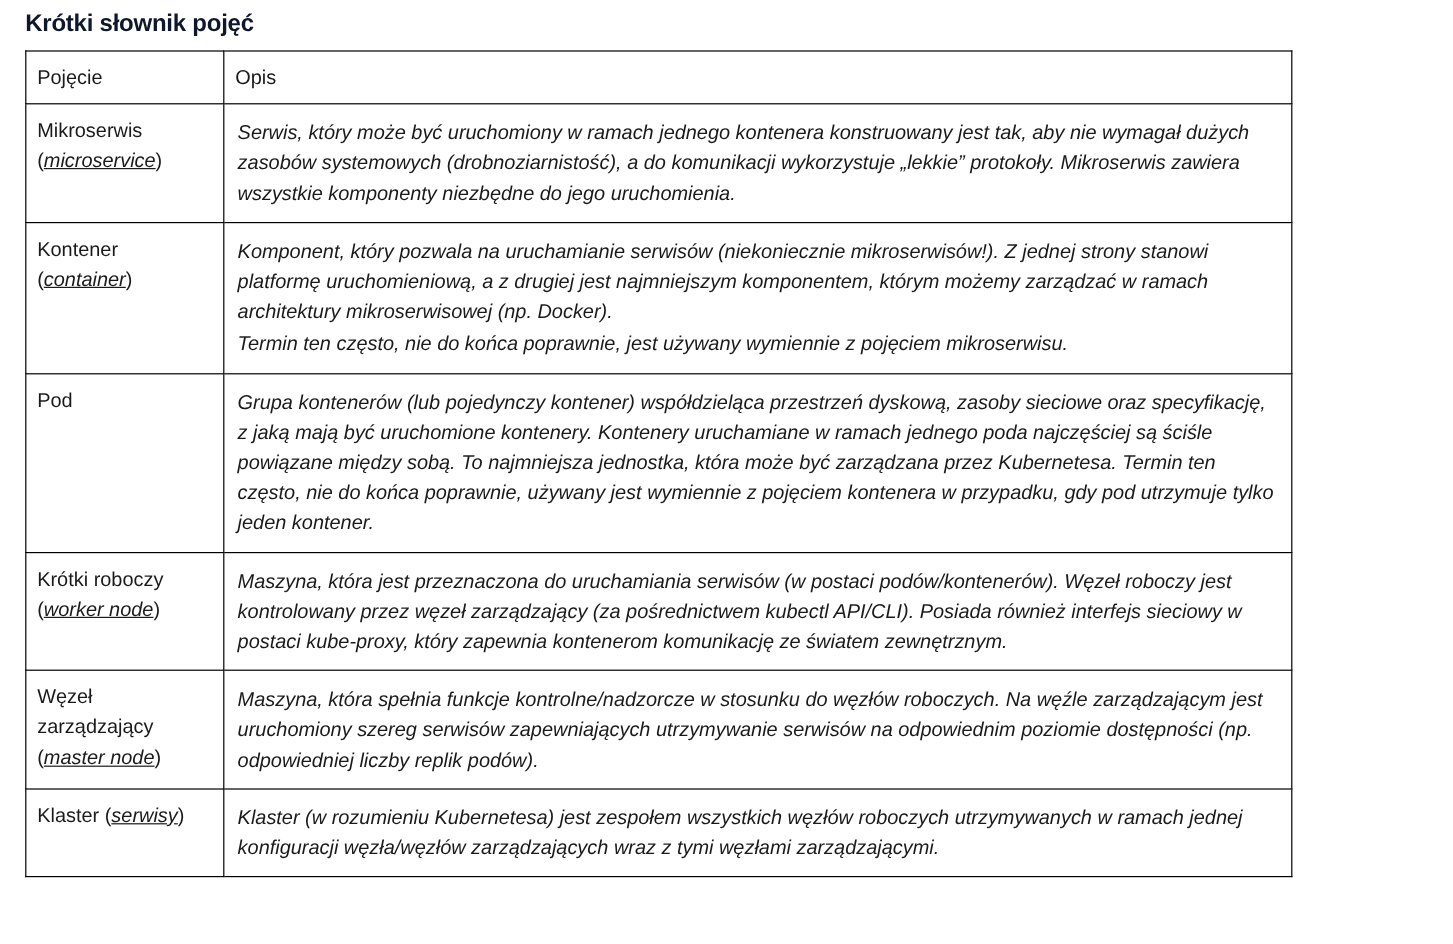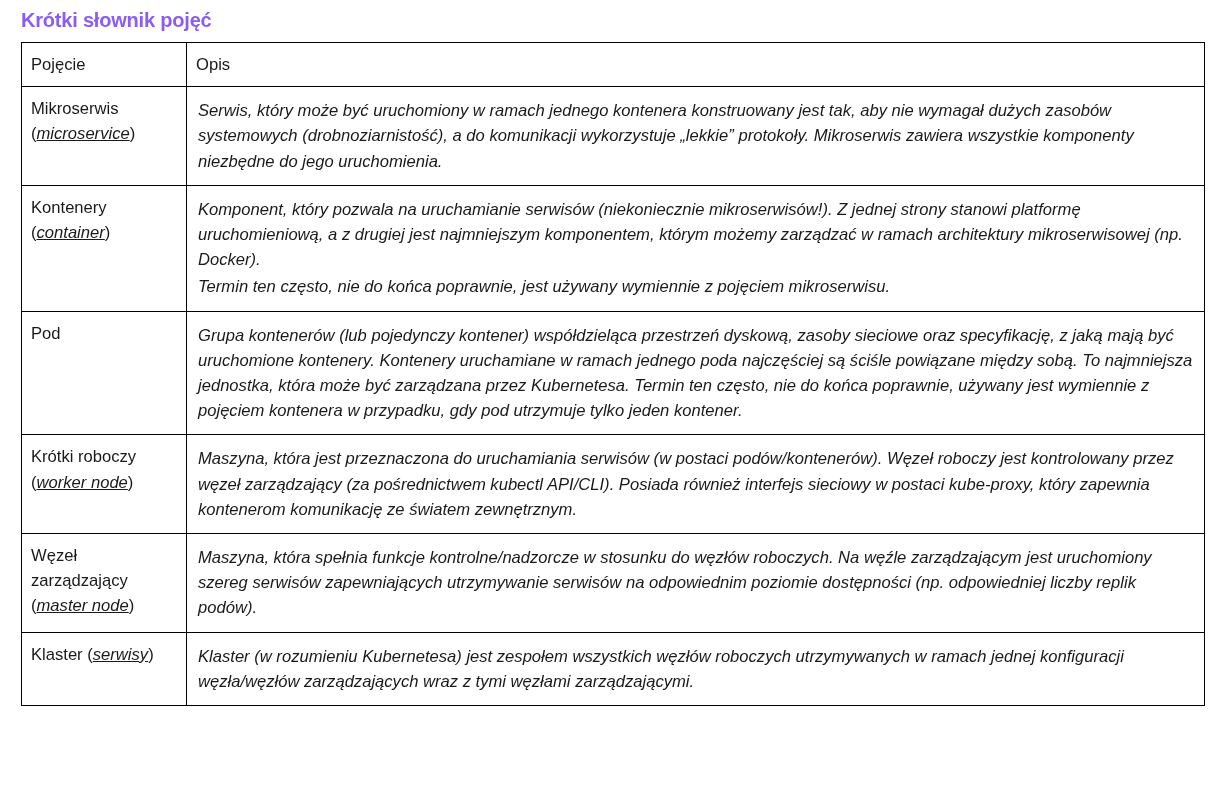--- a/index.html
+++ b/index.html
@@ -3,26 +3,26 @@
   <meta charset="utf-8">
   <style>
     html, body { margin: 0; padding: 0; background: #ffffff; }
     body {
       width: 1211px; height: 787px; position: relative; overflow: hidden;
       font-family: "Liberation Sans", "DejaVu Sans", sans-serif;
       color: #1a1a1a;
     }
     .title {
       position: absolute; left: 21px; top: 9px;
-      font-size: 20px; font-weight: bold; color: #8b5cf6;
+      font-size: 20px; font-weight: bold; color: #0f172a;
       letter-spacing: -0.2px;
     }
     table.glossary {
       position: absolute; left: 21px; top: 42px;
-      width: 1184px;
+      width: 1056px;
       border-collapse: collapse;
       font-size: 16.6px; line-height: 25.2px;
     }
     table.glossary td, table.glossary th {
       border: 1px solid #000;
       vertical-align: top;
       text-align: left;
       font-weight: normal;
       padding: 9px 9px 9px 9px;
     }
@@ -48,21 +48,21 @@
     </tr>
   </thead>
   <tbody id="rows">
       <tr class="term-row">
         <td><span>Mikroserwis</span> (<em>microservice</em>)</td>
         <td class="desc">
           <p>Serwis, który może być uruchomiony w ramach jednego kontenera konstruowany jest tak, aby nie wymagał dużych zasobów systemowych (drobnoziarnistość), a do komunikacji wykorzystuje „lekkie” protokoły. Mikroserwis zawiera wszystkie komponenty niezbędne do jego uruchomienia.</p>
         </td>
       </tr>
       <tr class="term-row">
-        <td><span>Kontenery</span> (<em>container</em>)</td>
+        <td><span>Kontener</span> (<em>container</em>)</td>
         <td class="desc">
           <p>Komponent, który pozwala na uruchamianie serwisów (niekoniecznie mikroserwisów!). Z jednej strony stanowi platformę uruchomieniową, a z drugiej jest najmniejszym komponentem, którym możemy zarządzać w ramach architektury mikroserwisowej (np. Docker).</p>
           <p>Termin ten często, nie do końca poprawnie, jest używany wymiennie z pojęciem mikroserwisu.</p>
         </td>
       </tr>
       <tr class="term-row">
         <td><span>Pod</span></td>
         <td class="desc">
           <p>Grupa kontenerów (lub pojedynczy kontener) współdzieląca przestrzeń dyskową, zasoby sieciowe oraz specyfikację, z jaką mają być uruchomione kontenery. Kontenery uruchamiane w ramach jednego poda najczęściej są ściśle powiązane między sobą. To najmniejsza jednostka, która może być zarządzana przez Kubernetesa. Termin ten często, nie do końca poprawnie, używany jest wymiennie z pojęciem kontenera w przypadku, gdy pod utrzymuje tylko jeden kontener.</p>
         </td>

